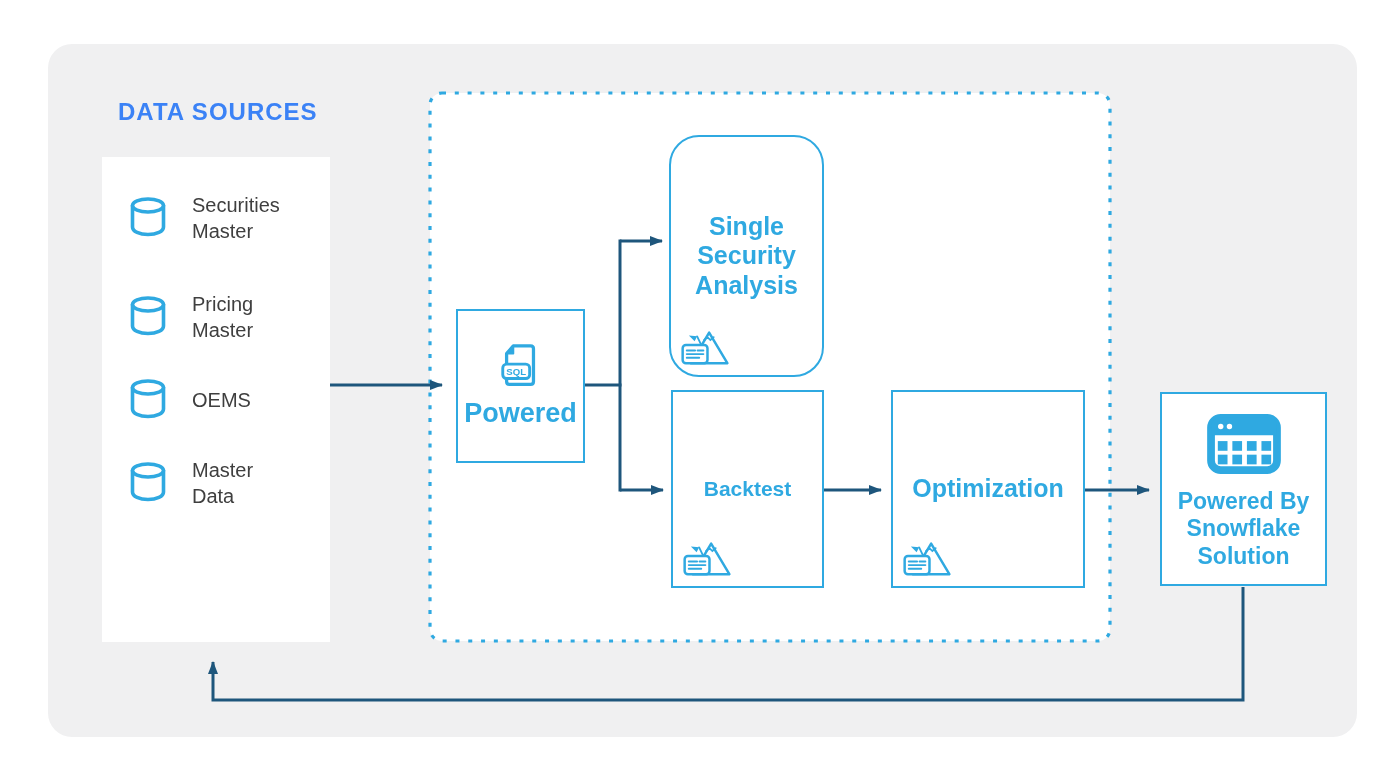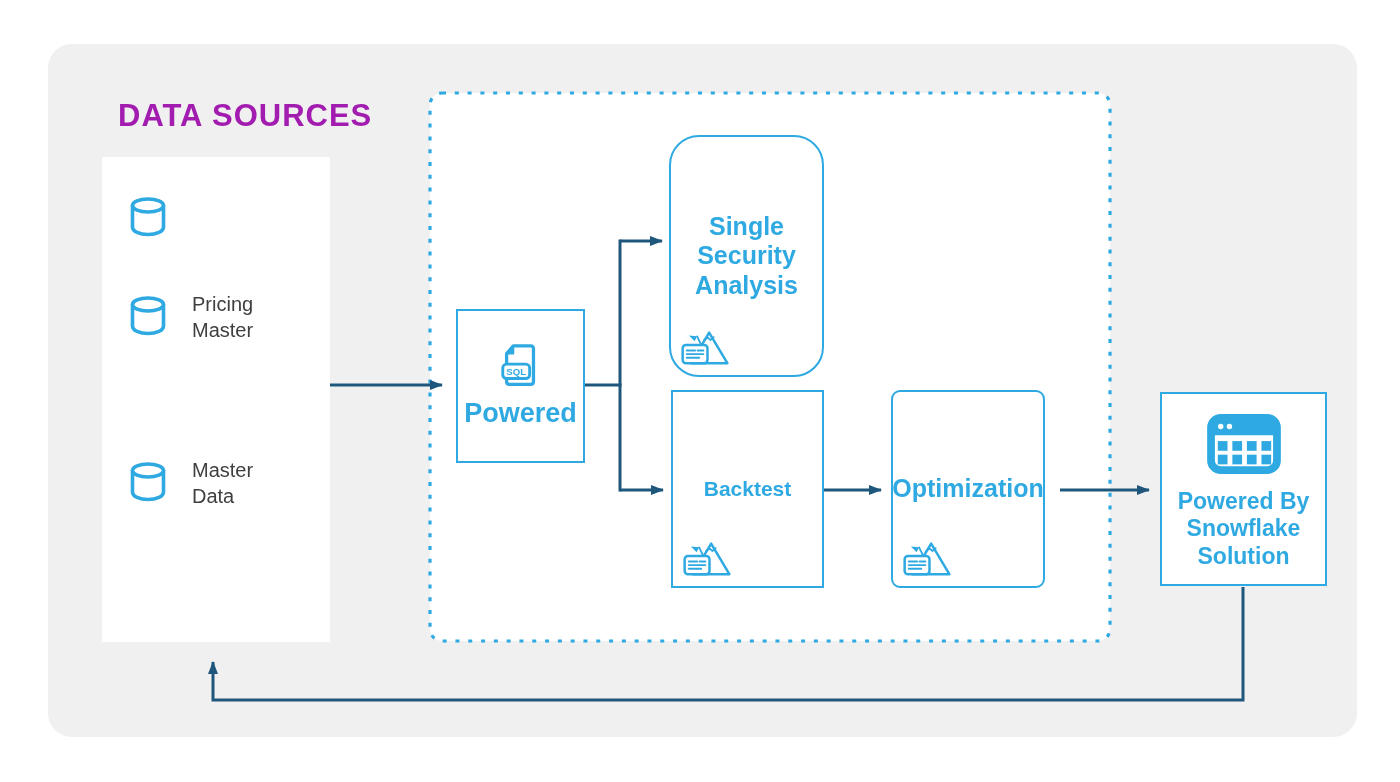--- a/index.html
+++ b/index.html
@@ -1,38 +1,38 @@
 <!DOCTYPE html>
 <html><head>
 <meta charset="utf-8">
 <style>
   html,body{margin:0;padding:0;background:#ffffff;}
   .canvas{position:relative;width:1400px;height:782px;background:#ffffff;overflow:hidden;
           font-family:"Liberation Sans", sans-serif;}
   .board{position:absolute;left:48px;top:44px;width:1309px;height:693px;background:#F0F0F1;border-radius:24px;}
-  .heading{position:absolute;left:118px;top:98px;font-size:31px;font-weight:bold;letter-spacing:1px;color:#a21caf;}
+  .heading{position:absolute;left:118px;top:98px;font-size:24px;font-weight:bold;letter-spacing:1px;color:#3b82f6;}
   .svg-layer{position:absolute;left:0;top:0;width:1400px;height:782px;pointer-events:none;}
 
   .sources-panel{position:absolute;left:102px;top:157px;width:228px;height:485px;background:#ffffff;}
   .src-row{position:absolute;left:0;width:228px;display:flex;align-items:center;gap:22px;padding-left:24px;box-sizing:border-box;}
   .src-label{width:104px;font-size:20px;line-height:1.3;color:#3F3F3F;}
 
   .stage-box{position:absolute;background:#ffffff;border:2px solid #2FA9E1;box-sizing:border-box;
              display:flex;flex-direction:column;align-items:center;justify-content:center;
              color:#2FA9E1;font-weight:bold;text-align:center;}
   .stage-label{line-height:1.18;}
   .corner-icon{position:absolute;left:10px;bottom:8px;}
 
   .box-enrich{left:456px;top:309px;width:129px;height:154px;gap:6px;}
   .box-enrich .stage-label{font-size:27px;}
   .box-ssa{left:669px;top:135px;width:155px;height:242px;border-radius:30px;}
   .box-ssa .stage-label{font-size:25px;width:125px;}
   .box-backtest{left:671px;top:390px;width:153px;height:198px;}
   .box-backtest .stage-label{font-size:21px;}
-  .box-optimization{left:891px;top:390px;width:154px;height:198px;border-radius:9px;}
+  .box-optimization{left:891px;top:390px;width:194px;height:198px;}
   .box-optimization .stage-label{font-size:25px;}
   .box-snowflake{left:1160px;top:392px;width:167px;height:194px;gap:12px;padding-top:4px;}
   .box-snowflake .stage-label{font-size:23px;width:140px;}
 </style>
 </head>
 <body>
 
 <div class="canvas">
   <div class="board"></div>
 
@@ -59,30 +59,38 @@
     </g>
   </svg>
 
   <div class="sources-panel">
 
     <div class="src-row" style="top:33px;height:56px;">
       <svg width="44" height="44" viewBox="0 0 44 44" aria-hidden="true">
         <path d="M6.5 9.5 V31 C6.5 35.5 13.5 38.5 22 38.5 C30.5 38.5 37.5 35.5 37.5 31 V9.5" fill="#fff" stroke="#2FA9E1" stroke-width="3.6" stroke-linecap="round"></path>
         <ellipse cx="22" cy="9.5" rx="15.5" ry="6.5" fill="#fff" stroke="#2FA9E1" stroke-width="3.6"></ellipse>
       </svg>
+      <div class="src-label">Securities Master</div>
     </div>
 
     <div class="src-row" style="top:132px;height:56px;">
       <svg width="44" height="44" viewBox="0 0 44 44" aria-hidden="true">
         <path d="M6.5 9.5 V31 C6.5 35.5 13.5 38.5 22 38.5 C30.5 38.5 37.5 35.5 37.5 31 V9.5" fill="#fff" stroke="#2FA9E1" stroke-width="3.6" stroke-linecap="round"></path>
         <ellipse cx="22" cy="9.5" rx="15.5" ry="6.5" fill="#fff" stroke="#2FA9E1" stroke-width="3.6"></ellipse>
       </svg>
       <div class="src-label">Pricing Master</div>
     </div>
 
+    <div class="src-row" style="top:221px;height:44px;">
+      <svg width="44" height="44" viewBox="0 0 44 44" aria-hidden="true">
+        <path d="M6.5 9.5 V31 C6.5 35.5 13.5 38.5 22 38.5 C30.5 38.5 37.5 35.5 37.5 31 V9.5" fill="#fff" stroke="#2FA9E1" stroke-width="3.6" stroke-linecap="round"></path>
+        <ellipse cx="22" cy="9.5" rx="15.5" ry="6.5" fill="#fff" stroke="#2FA9E1" stroke-width="3.6"></ellipse>
+      </svg>
+      <div class="src-label">OEMS</div>
+    </div>
 
     <div class="src-row" style="top:298px;height:56px;">
       <svg width="44" height="44" viewBox="0 0 44 44" aria-hidden="true">
         <path d="M6.5 9.5 V31 C6.5 35.5 13.5 38.5 22 38.5 C30.5 38.5 37.5 35.5 37.5 31 V9.5" fill="#fff" stroke="#2FA9E1" stroke-width="3.6" stroke-linecap="round"></path>
         <ellipse cx="22" cy="9.5" rx="15.5" ry="6.5" fill="#fff" stroke="#2FA9E1" stroke-width="3.6"></ellipse>
       </svg>
       <div class="src-label">Master Data</div>
     </div>
 
   </div>

